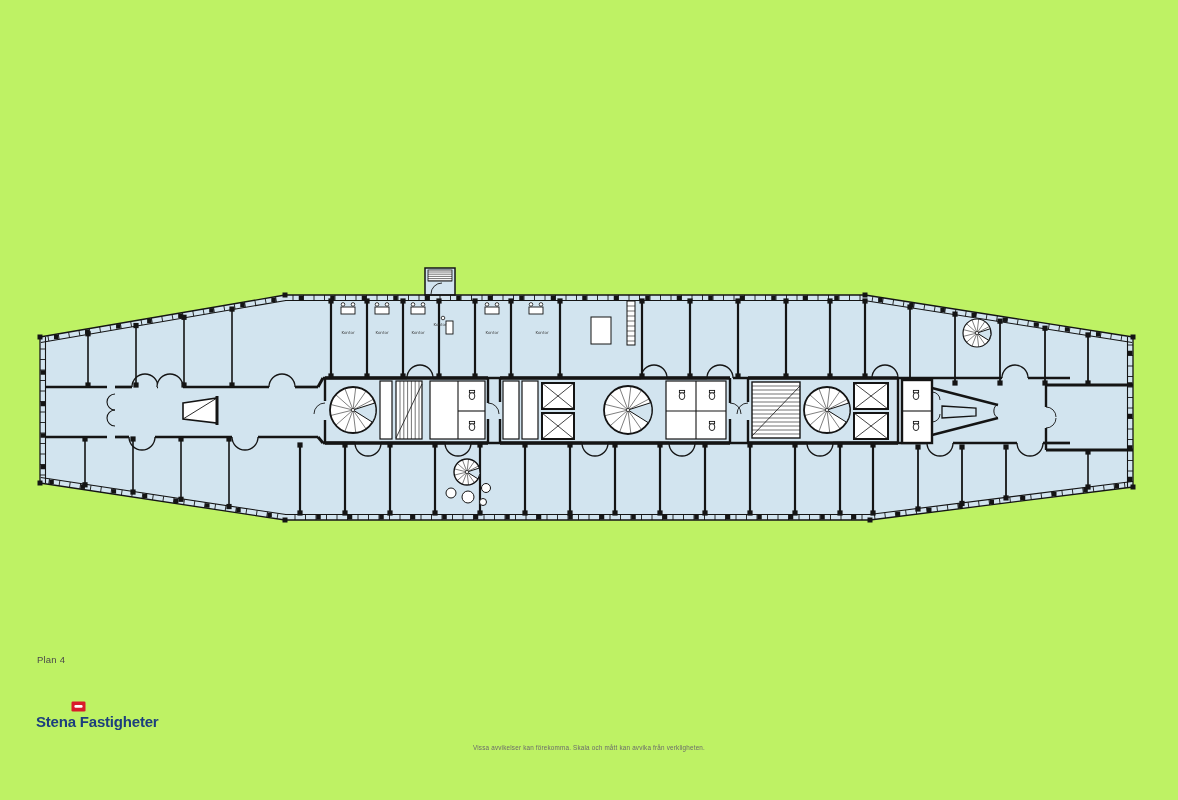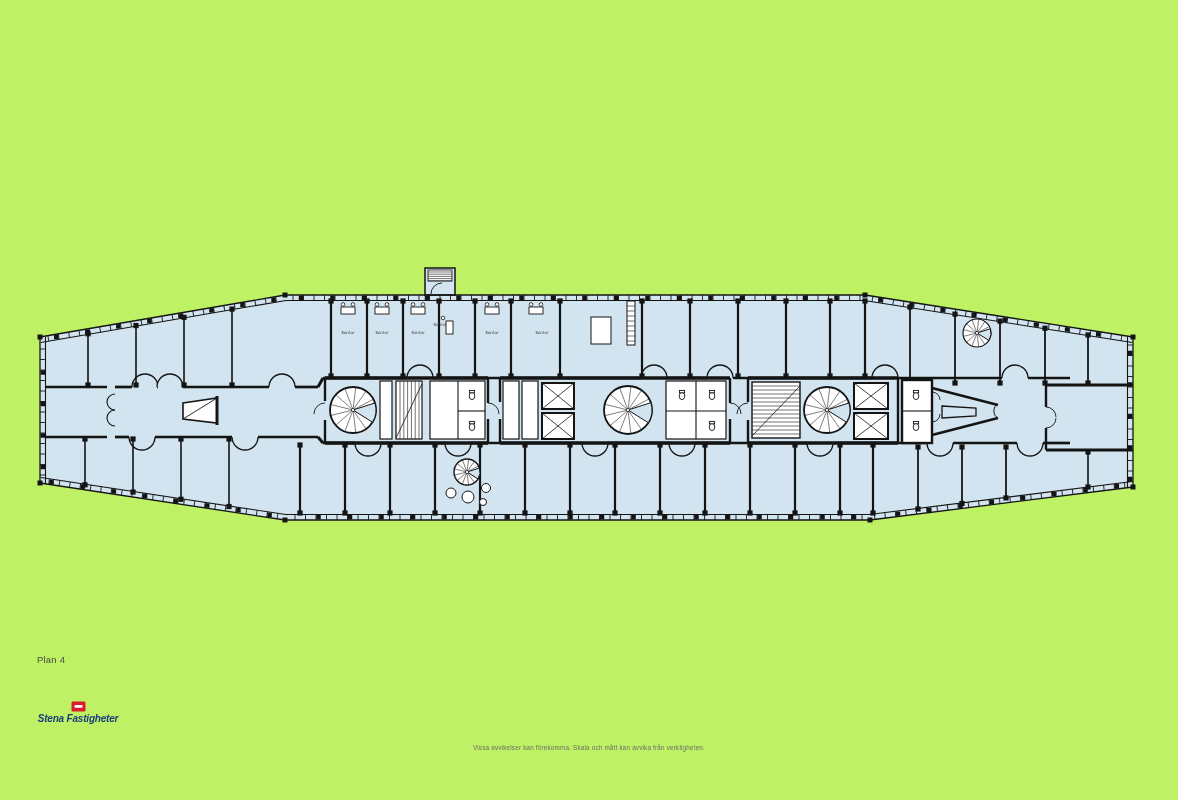--- a/index.html
+++ b/index.html
@@ -3,21 +3,21 @@
 <meta charset="utf-8">
 <style>
   html,body{margin:0;padding:0;background:#fff;}
   .page{position:relative;width:1178px;height:800px;background:#bef264;overflow:hidden;
         font-family:"Liberation Sans", sans-serif;}
   .plan-svg{position:absolute;left:30px;top:255px;}
   .room-label{font-family:"DejaVu Sans", sans-serif;font-size:4px;fill:#3a3a3a;text-anchor:middle;}
   .plan-label{position:absolute;left:37px;top:654px;font-size:9.5px;color:#4a4a4a;letter-spacing:.2px;}
   .logo{position:absolute;left:36px;top:701px;width:84px;text-align:center;}
   .logo-icon{display:block;margin:0 auto 1px auto;}
-  .logo-text{font-size:10px;font-weight:bold;font-style:italic;letter-spacing:-0.2px;white-space:nowrap;}
+  .logo-text{font-size:15px;font-weight:bold;letter-spacing:-0.2px;white-space:nowrap;}
   .disclaimer{position:absolute;left:0;right:0;top:744px;text-align:center;font-size:6.3px;color:#6b6b6b;letter-spacing:.2px;}
 </style>
 </head>
 <body>
 
 <div class="page">
 
   <svg id="plan-svg" class="plan-svg" width="1115" height="285" viewBox="0 0 1115 285">
     <g id="geom">
         <polygon points="10,82 255,40 835,40 1103,82 1103,232 840,265 255,265 10,228" fill="#d2e4ef"></polygon>

